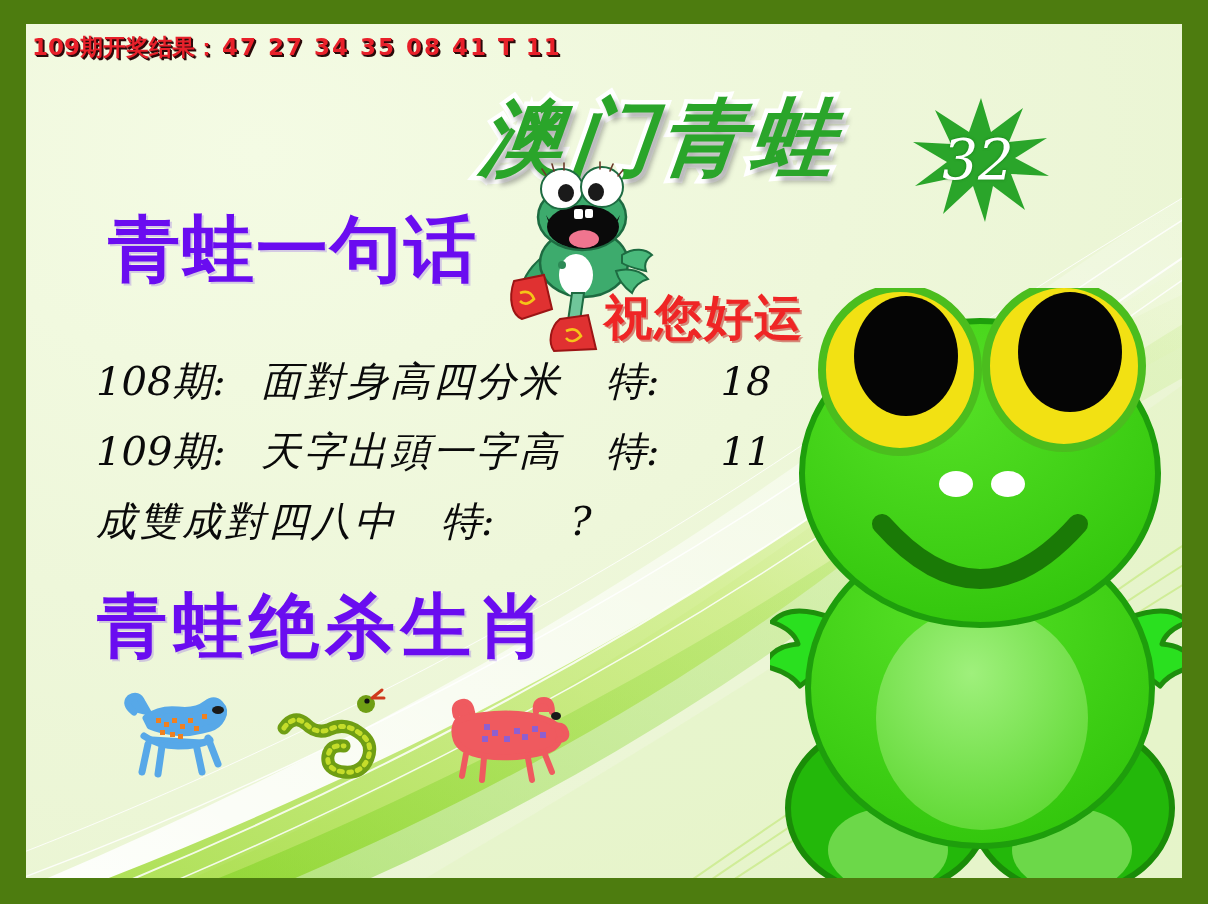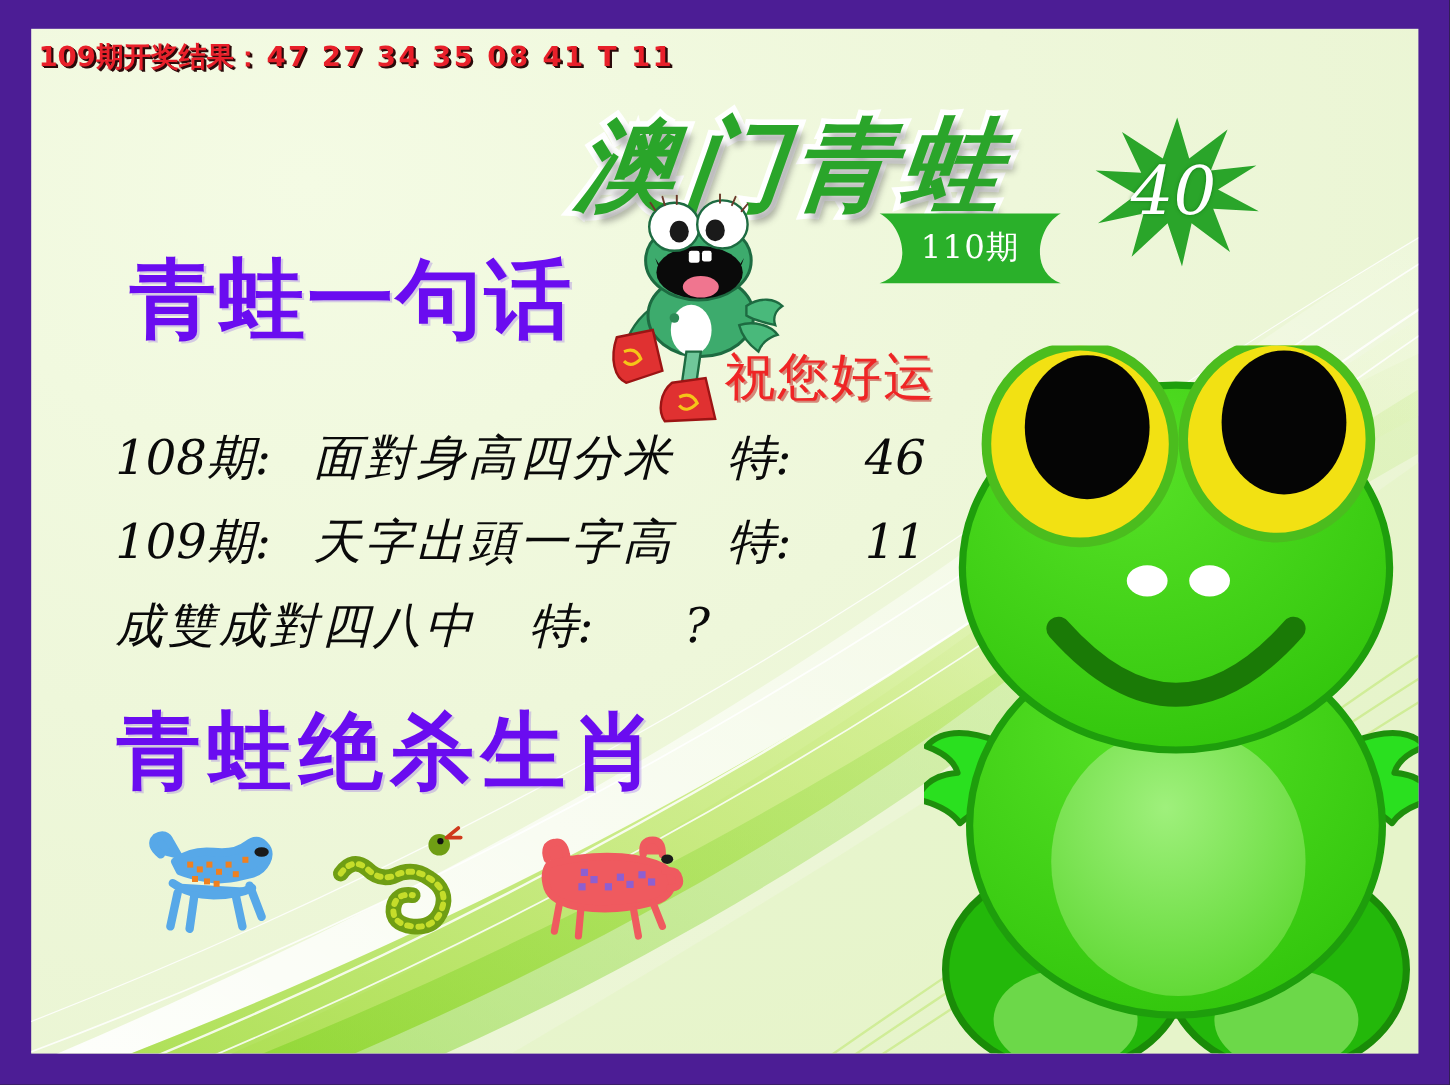--- a/index.html
+++ b/index.html
@@ -1,21 +1,21 @@
 <!DOCTYPE html>
 <html><head>
 <meta charset="utf-8">
 <title>澳门青蛙</title>
 <style>
   html,body{margin:0;padding:0;background:#222;}
   *{box-sizing:border-box;}
   .poster{
     position:relative;
     width:1208px;height:904px;
-    background:#4c1d95;
+    background:#4d7c0f;
     overflow:hidden;
     font-family:"DejaVu Sans","Liberation Sans",sans-serif;
   }
   .inner{
     position:absolute;
     left:26px;top:24px;right:26px;bottom:26px;
     background:
       radial-gradient(ellipse at 20% 15%, #f4fbe4 0%, #eef7da 45%, #e8f4cf 100%);
     overflow:hidden;
   }
@@ -79,21 +79,21 @@
     white-space:nowrap;
     text-shadow:2px 2px 0 rgba(120,60,230,.25);
   }
   #head-phrase{left:82px;top:178px;font-size:72px;}
   #head-kill{left:71px;top:556px;font-size:70px;letter-spacing:6px;}
 
   
   .good-luck{
     position:absolute;left:578px;top:262px;
     font-family:"DejaVu Sans","Liberation Sans",sans-serif;
-    font-weight:normal;font-size:42px;
+    font-weight:bold;font-size:48px;
     color:#ef2525;letter-spacing:2px;
     text-shadow:2px 2px 0 rgba(180,0,0,.45);
     white-space:nowrap;
   }
 
   
   .rows{position:absolute;left:70px;top:330px;width:760px;}
   .row{
     display:flex;align-items:baseline;
     height:70px;
@@ -156,31 +156,25 @@
     </svg>
 
     <div class="result-line">
       <span>109期开奖结果：</span><span class="nums">47 27 34 35 08 41 T 11</span>
     </div>
 
     <div class="burst">
       <svg viewBox="0 0 140 130" width="140" height="130">
         <path d="M70,4 L80,38 L112,14 L98,48 L136,44 L104,64 L138,82 L100,80 L114,116 L82,92 L74,128 L62,92 L32,120 L42,84 L4,92 L36,68 L2,48 L40,50 L24,16 L58,38 Z" fill="#2aa52a"></path>
       </svg>
-      <div class="num">40</div>
+      <div class="num">32</div>
     </div>
 
     <div class="title-main">澳门青蛙</div>
 
-    <div class="banner">
-      <svg viewBox="0 0 155 62" width="155" height="62">
-        <path d="M2,2 C22,12 32,50 2,60 L153,60 C126,50 134,12 153,2 Z" fill="#2ab02a"></path>
-      </svg>
-      <div class="txt">110期</div>
-    </div>
 
     <div class="h-purple" id="head-phrase">青蛙一句话</div>
 
     <svg class="smallfrog" viewBox="0 0 180 200">
 
       <path d="M56,92 C40,100 30,114 26,126 L46,132 C50,120 58,110 68,106 Z" fill="#3aa86b" stroke="#1d6b41" stroke-width="2"></path>
 
       <ellipse cx="88" cy="104" rx="44" ry="34" fill="#3dab6d" stroke="#1d6b41" stroke-width="2.5"></ellipse>
       <ellipse cx="80" cy="116" rx="17" ry="21" fill="#ffffff"></ellipse>
 
@@ -222,21 +216,21 @@
       </g>
     </svg>
 
     <div class="good-luck">祝您好运</div>
 
     <div class="rows">
       <div class="row">
         <span class="issue">108期:</span>
         <span class="phrase">面對身高四分米</span>
         <span class="te">特:</span>
-        <span class="val">46</span>
+        <span class="val">18</span>
       </div>
       <div class="row">
         <span class="issue">109期:</span>
         <span class="phrase">天字出頭一字高</span>
         <span class="te">特:</span>
         <span class="val">11</span>
       </div>
       <div class="row">
         <span class="phrase">成雙成對四八中</span>
         <span class="te">特:</span>

